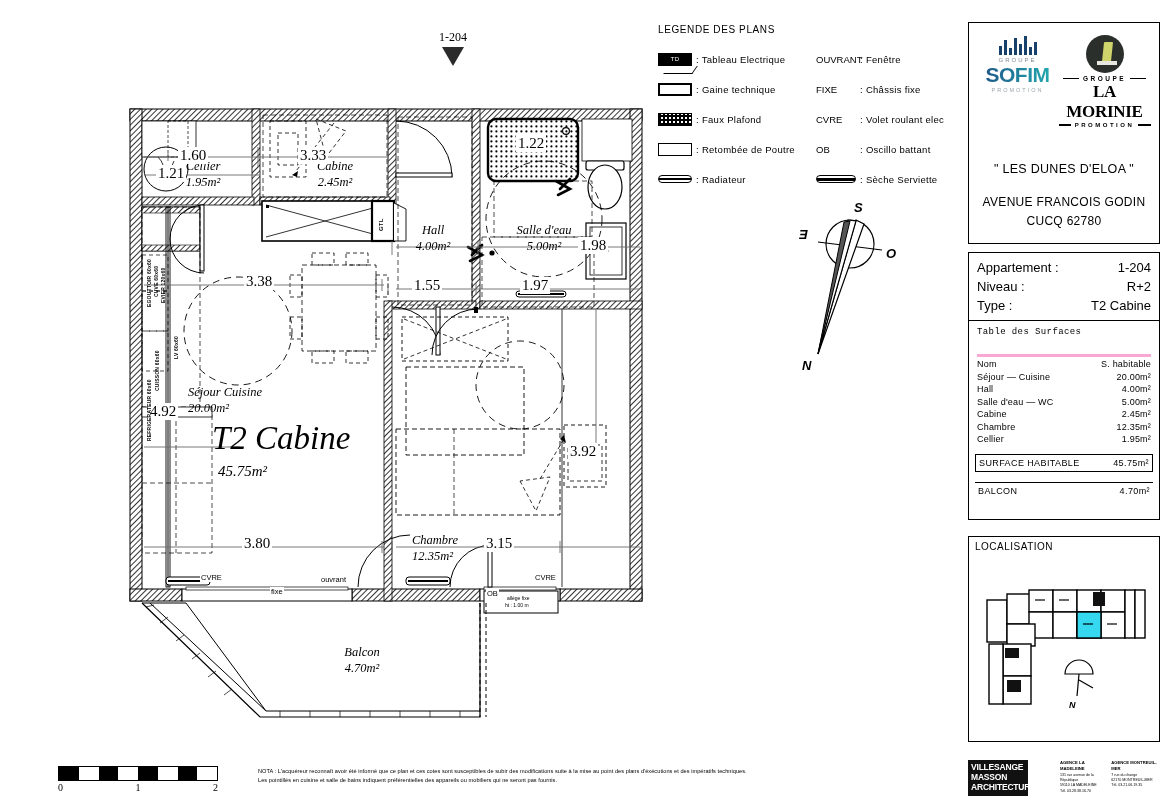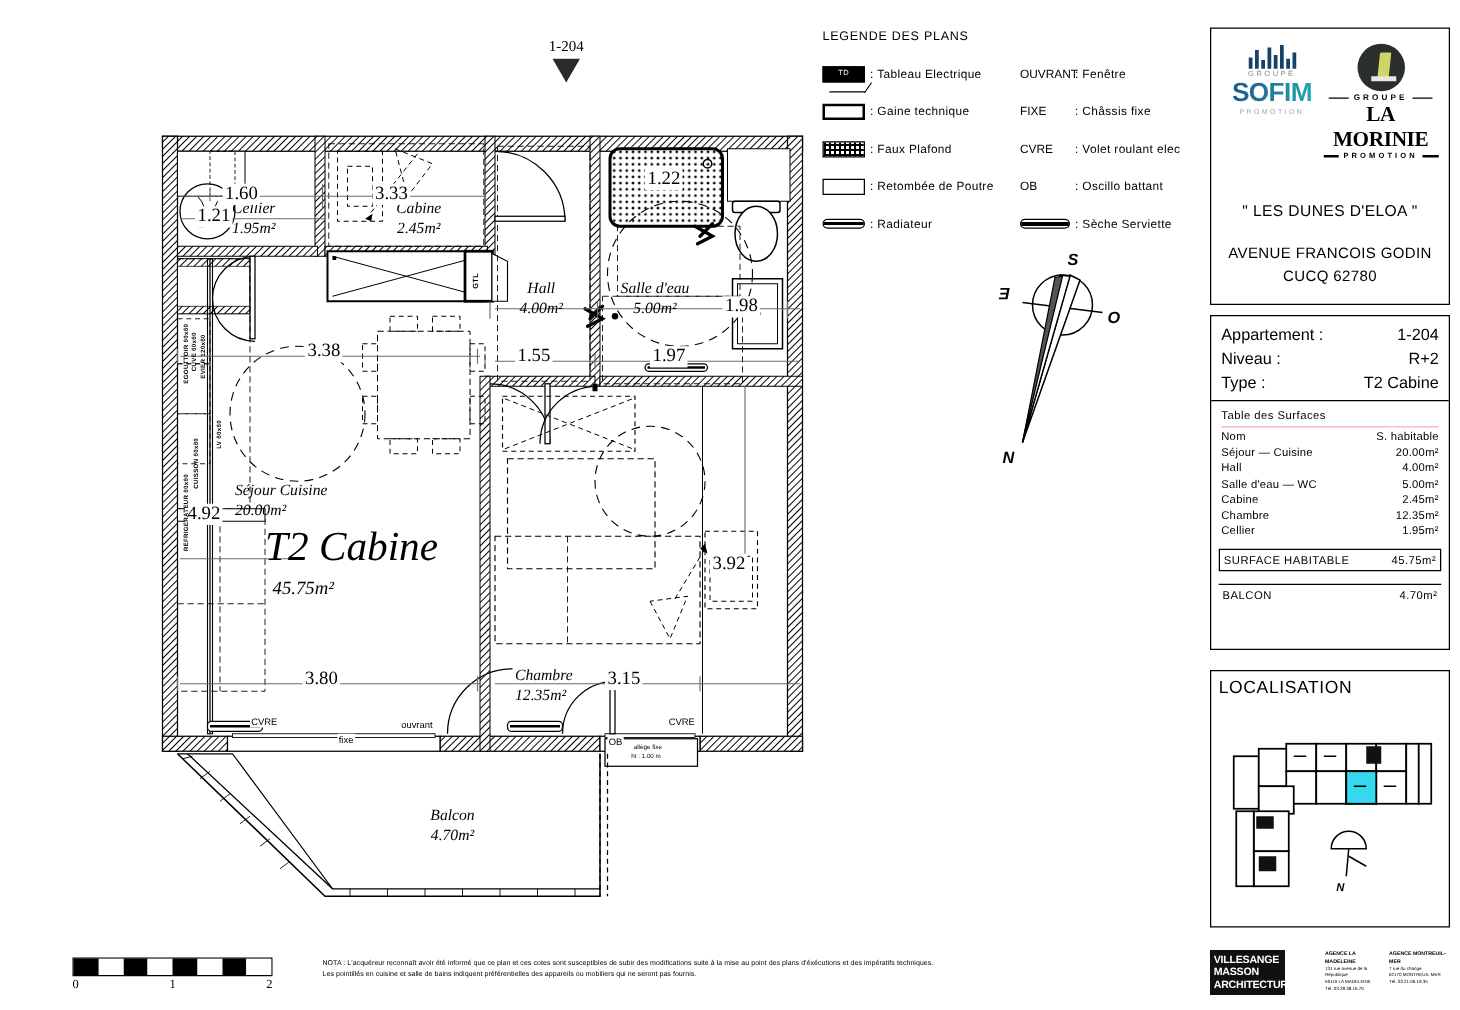--- a/index.html
+++ b/index.html
@@ -78,26 +78,26 @@
   .morinie .grp:before,.morinie .grp:after{content:"";height:1.5px;background:#000;width:16px;display:block;}
   .morinie .name { font-family:"Liberation Serif",serif; font-weight:bold; font-size:17px; letter-spacing:-.3px; }
   .morinie .promo { font-size:6px; letter-spacing:2.5px; font-weight:bold; display:flex; align-items:center; justify-content:center; gap:4px;}
   .morinie .promo:before,.morinie .promo:after{content:"";height:1.5px;background:#000;width:18px;display:block;}
   .prj-name { text-align:center; font-size:12.5px; margin-top:34px; letter-spacing:.3px;}
   .prj-addr { text-align:center; font-size:12px; margin-top:18px; line-height:1.45; letter-spacing:.3px;}
 
   .inf-head { padding:6px 8px 4px 8px; border-bottom:1px solid #000; }
   .inf-row { display:flex; justify-content:space-between; font-size:13px; line-height:1.45; }
   .surf-wrap { padding:6px 8px 0 8px; }
-  .surf-title { font-size:9px; border-bottom:1px solid #f9a8d4; padding-bottom:4px; letter-spacing:.4px;}
+  .surf-title { font-size:9px; border-bottom:3px solid #f9a8d4; padding-bottom:17px; letter-spacing:.4px;font-family:Liberation Mono, monospace;}
   .surf-row { display:flex; justify-content:space-between; font-size:9px; padding:2.5px 0 0 0; letter-spacing:.2px;}
   .surf-row .v { font-variant-numeric:tabular-nums; }
   .surf-total { margin:10px 6px 0 6px; border:1px solid #000; display:flex; justify-content:space-between; font-size:9px; padding:3px 3px; letter-spacing:.4px;}
   .surf-balcon { margin:10px 6px 0 6px; border-top:1px solid #000; display:flex; justify-content:space-between; font-size:9px; padding:3px 3px 0 3px; letter-spacing:.4px;}
-  .loc-title { font-size:14px; padding:4px 6px; letter-spacing:.5px; }
+  .loc-title { font-size:10px; padding:4px 6px; letter-spacing:.5px; }
   .date-tbl { display:flex; height:100%; }
   .date-tbl .c1 { flex:1; border-right:1px solid #000; }
   .date-tbl .c2 { width:52px; }
   .date-tbl .r1 { height:19px; border-bottom:1px solid #000; display:flex; align-items:center; padding-left:6px; font-size:9px; letter-spacing:.4px;}
   .date-tbl .r2 { height:19px; display:flex; align-items:center; padding-left:6px; font-size:9.5px; letter-spacing:.4px;}
 
   #villesange { left:968px; top:760px; width:192px; height:36px; display:flex;gap:28px; }
   .vm-logo { background:#111; color:#fff; width:60px; font-family:"Liberation Sans",sans-serif; font-weight:bold; font-size:8.5px; line-height:1.18; padding:2px 3px; letter-spacing:-.2px;}
   .vm-cols { display:flex; flex:1; gap:4px; padding-left:4px; font-size:3.6px; line-height:1.5; }
   .vm-col b { font-size:4.2px; display:block; }
@@ -411,21 +411,21 @@
       <b>1.95m²</b>
     </div>
     <div class="room-label" style="left:170px; top:64px; width:90px;">
       <b>Cabine</b>
       <b>2.45m²</b>
     </div>
     <div class="room-label" style="left:278px; top:128px; width:70px;">
       <b>Hall</b>
       <b>4.00m²</b>
     </div>
-    <div class="room-label" style="left:358px; top:128px; width:92px;">
+    <div class="room-label" style="left:378px; top:128px; width:92px;">
       <b>Salle d'eau</b>
       <b>5.00m²</b>
     </div>
     <div class="room-label" style="left:68px; top:290px; width:130px; text-align:left;">
       <b>Séjour Cuisine</b>
       <b>20.00m²</b>
     </div>
     <div class="room-label" style="left:292px; top:438px; width:100px; text-align:left;">
       <b>Chambre</b>
       <b>12.35m²</b>

